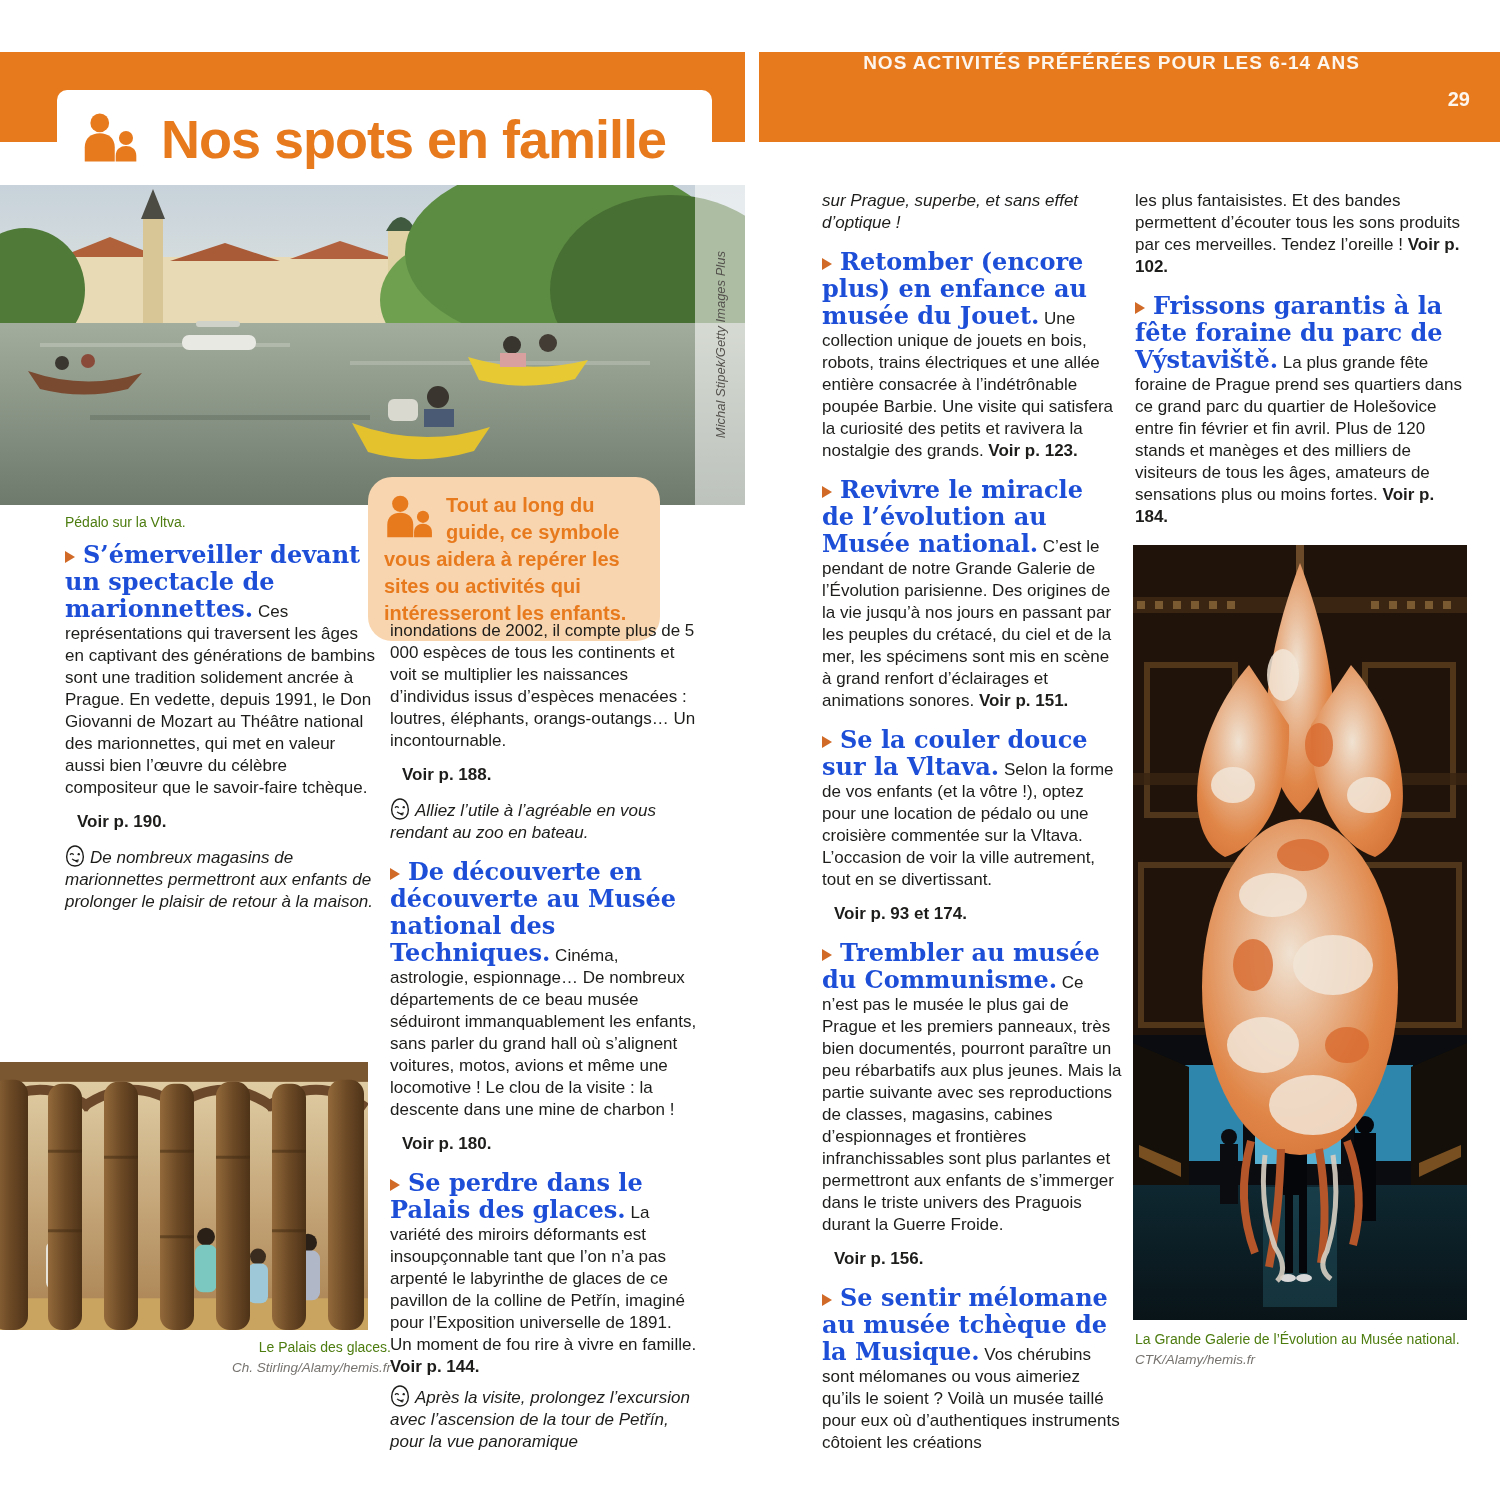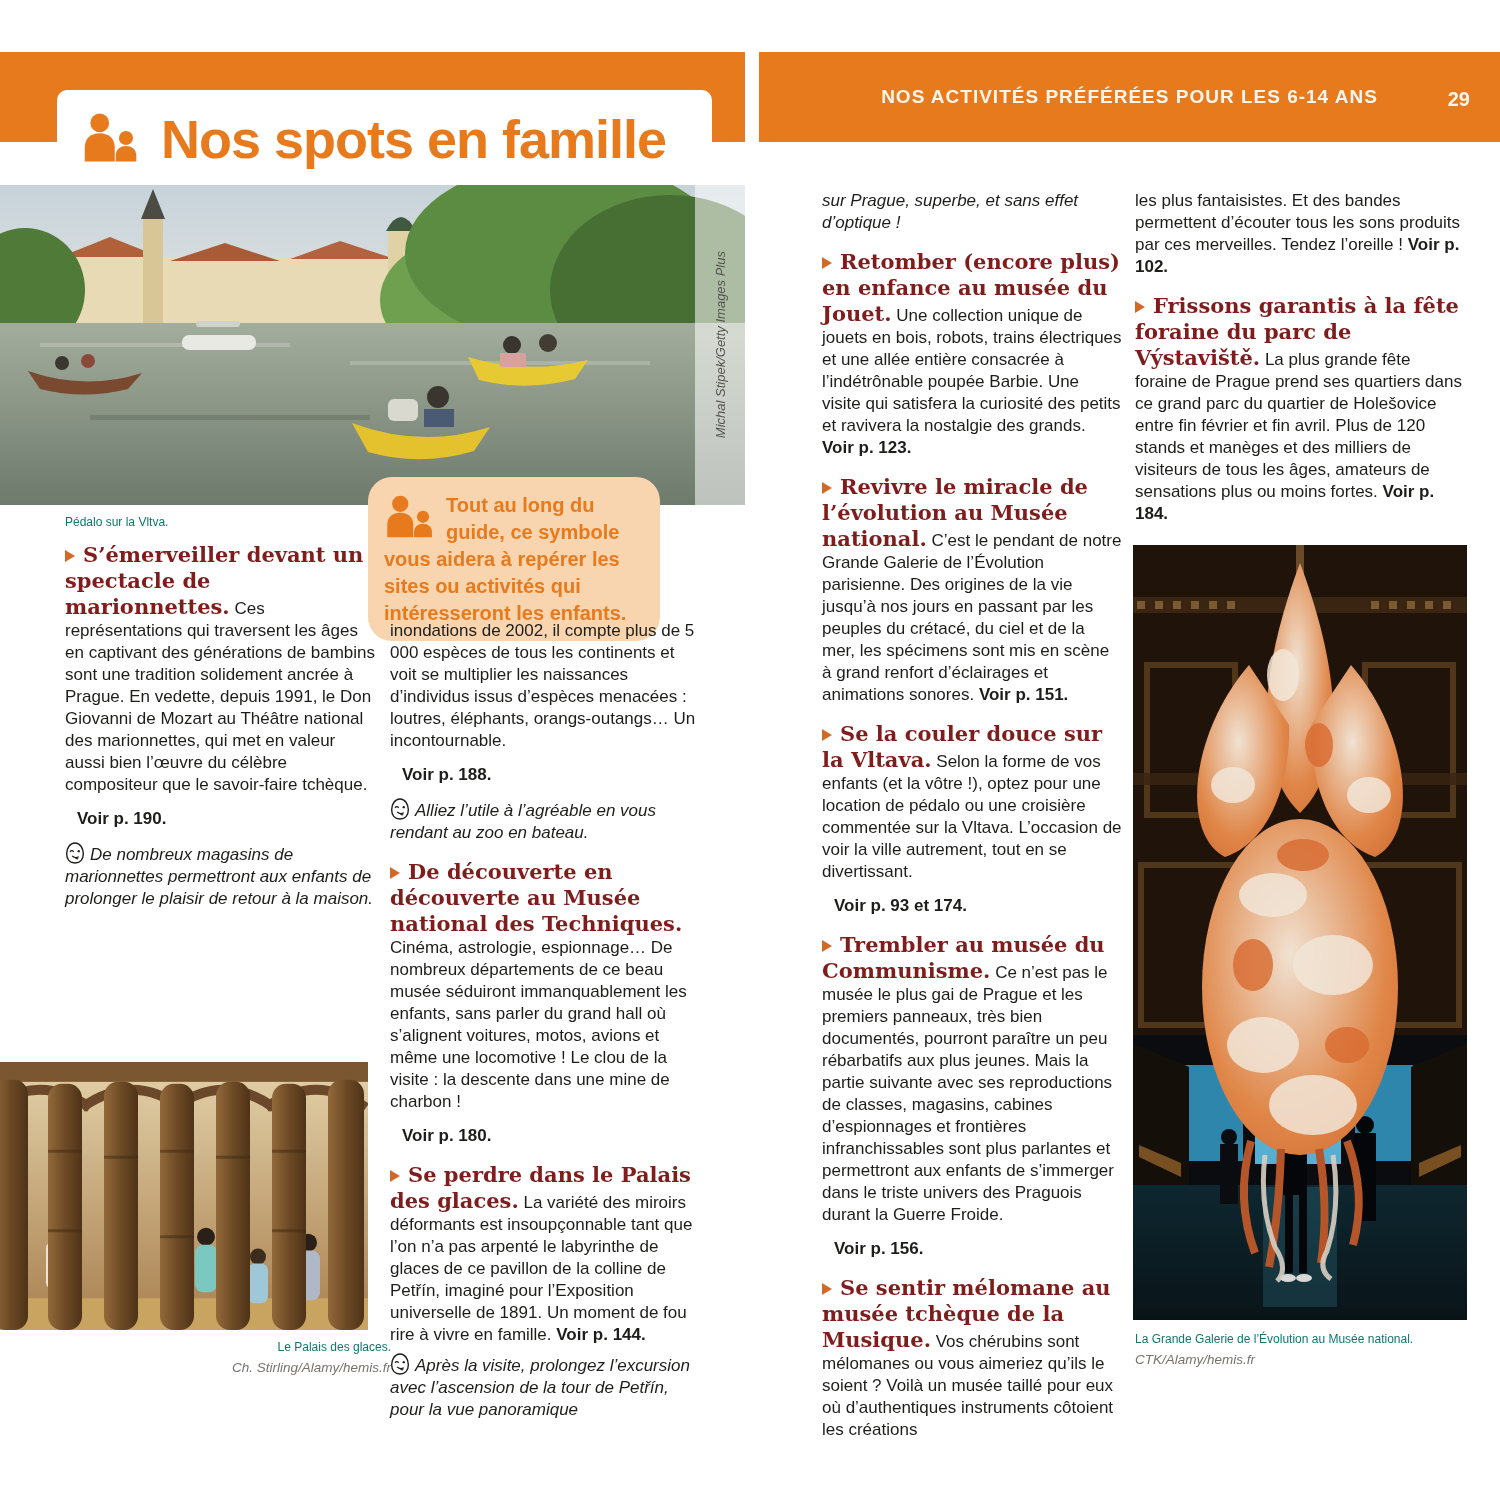--- a/index.html
+++ b/index.html
@@ -7,59 +7,59 @@
        font-family:"Liberation Sans",sans-serif;color:#1d1d1b;overflow:hidden;}
 
   
   .band{position:absolute;top:52px;height:90px;background:#e87a1e;}
   .band-left{left:0;width:745px;}
   .band-right{left:759px;width:741px;}
   .title-box{position:absolute;left:57px;top:90px;width:655px;height:98px;background:#ffffff;
              border-radius:10px;display:flex;align-items:center;padding-left:24px;box-sizing:border-box;gap:20px;}
   .title-text{color:#e87a1e;font-weight:bold;font-size:54px;letter-spacing:-1px;white-space:nowrap;}
   .family-icon{color:#e87a1e;flex:0 0 auto;}
-  .hdr-right-wrap{position:absolute;top:52px;left:759px;width:741px;height:90px;
-                  display:flex;align-items:center;justify-content:center;}
+  .hdr-right-wrap{position:absolute;top:52px;left:741px;width:741px;height:90px;
+                  display:flex;align-items:flex-start;justify-content:center;}
   .hdr-right-label{color:#fdf6ee;font-weight:bold;font-size:19px;letter-spacing:1px;}
   .page-num{position:absolute;top:52px;height:94px;right:30px;display:flex;align-items:center;
             color:#fdf6ee;font-weight:bold;font-size:20px;}
 
   
   .photo1{position:absolute;left:0;top:185px;width:745px;height:320px;overflow:hidden;}
   .photo1 svg{display:block;width:100%;height:100%;}
   .photo1-strip{position:absolute;right:0;top:0;width:50px;height:100%;
                 background:rgba(255,255,255,0.55);display:flex;align-items:center;justify-content:center;}
   .vcredit{writing-mode:vertical-rl;transform:rotate(180deg);font-style:italic;font-size:13px;color:#55524e;white-space:nowrap;}
   .photo2{position:absolute;left:0;top:1062px;width:368px;height:268px;overflow:hidden;}
   .photo2 svg{display:block;width:100%;height:100%;}
   .photo3{position:absolute;left:1133px;top:545px;width:334px;height:775px;overflow:hidden;}
   .photo3 svg{display:block;width:100%;height:100%;}
 
-  .caption{font-size:12px;color:#0f766e;line-height:23px;}
+  .caption{font-size:14px;color:#4d7c0f;line-height:23px;}
   .credit{font-style:italic;font-size:13.5px;color:#76736f;line-height:18px;}
   .cap1{position:absolute;left:65px;top:511px;width:320px;}
   .cap2{position:absolute;left:0;top:1336px;width:368px;text-align:right;padding-left:23px;}
   .cap3{position:absolute;left:1135px;top:1328px;width:332px;}
 
   
   .callout{position:absolute;left:368px;top:477px;width:292px;box-sizing:border-box;
            background:#f8d5af;border-radius:24px;padding:15px 14px 14px 16px;}
   .callout-text{color:#e87a1e;font-weight:bold;font-size:20px;line-height:27px;}
   .callout .family-icon{float:left;margin:2px 10px 2px 0;}
 
   
   .col{position:absolute;font-size:17px;line-height:22px;}
   .col1{left:65px;top:542px;width:313px;}
   .col2{left:390px;top:620px;width:307px;}
   .col3{left:822px;top:190px;width:300px;}
   .col4{left:1135px;top:190px;width:330px;}
   .para{margin:0;}
   .sec{margin-top:15px;}
-  .h-inline{font-family:"DejaVu Serif",serif;font-weight:bold;color:#7f1d1d;
-            font-size:21px;line-height:26px;}
+  .h-inline{font-family:"DejaVu Serif",serif;font-weight:bold;color:#1d4ed8;
+            font-size:24px;line-height:26px;}
   .tri{display:inline-block;width:0;height:0;border-left:10px solid #d06a26;
        border-top:6px solid transparent;border-bottom:6px solid transparent;margin-right:8px;}
   .voir{font-weight:bold;}
   .voirblock{font-weight:bold;margin:12px;}
   .tip{font-style:italic;margin-top:7px;}
   .smiley{vertical-align:-4px;margin-right:5px;}
   .ital{font-style:italic;}
 </style>
 </head>
 <body>

